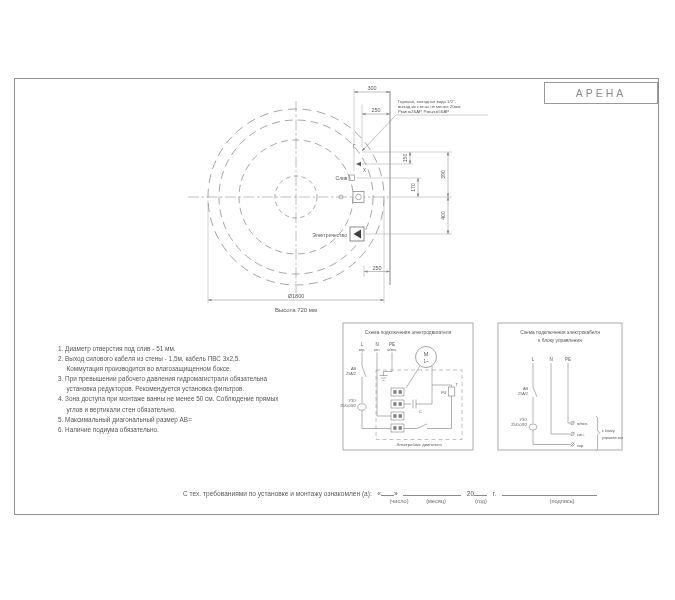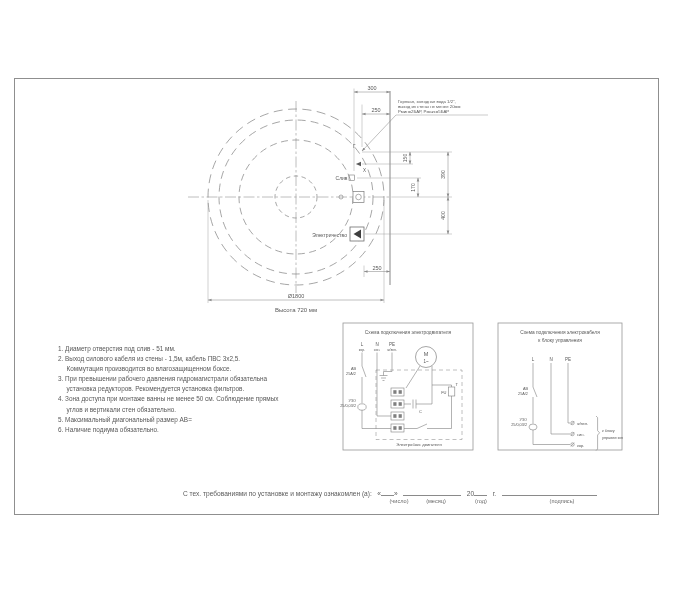--- a/index.html
+++ b/index.html
@@ -15,20 +15,23 @@
   .sig .ul{display:inline-block;border-bottom:0.8px solid #8a8a8a;height:7px;vertical-align:baseline;}
   .sig .u12{width:13px;} .sig .u58{width:58px;} .sig .u95{width:95px;}
   .siglab{position:absolute;top:498px;font-size:5.6px;color:#6a6a6a;transform:translateX(-50%);white-space:nowrap;}
 </style>
 </head>
 <body>
 
 <div class="page">
   <div class="frame"></div>
 
+  <div class="titlebox">
+    <span>АРЕНА</span>
+  </div>
 
   <svg class="draw" viewBox="0 0 675 600">
     <defs>
       <marker id="arr" viewBox="0 0 10 10" refX="9.2" refY="5" markerWidth="7" markerHeight="7" orient="auto-start-reverse">
         <path d="M0,1.6 L10,5 L0,8.4 z" fill="#8c8c8c"></path>
       </marker>
     </defs>
 
     <g stroke="#7f7f7f" fill="none" stroke-width="0.7">
       <circle cx="296" cy="197" r="88" stroke-dasharray="9 5.5"></circle>

